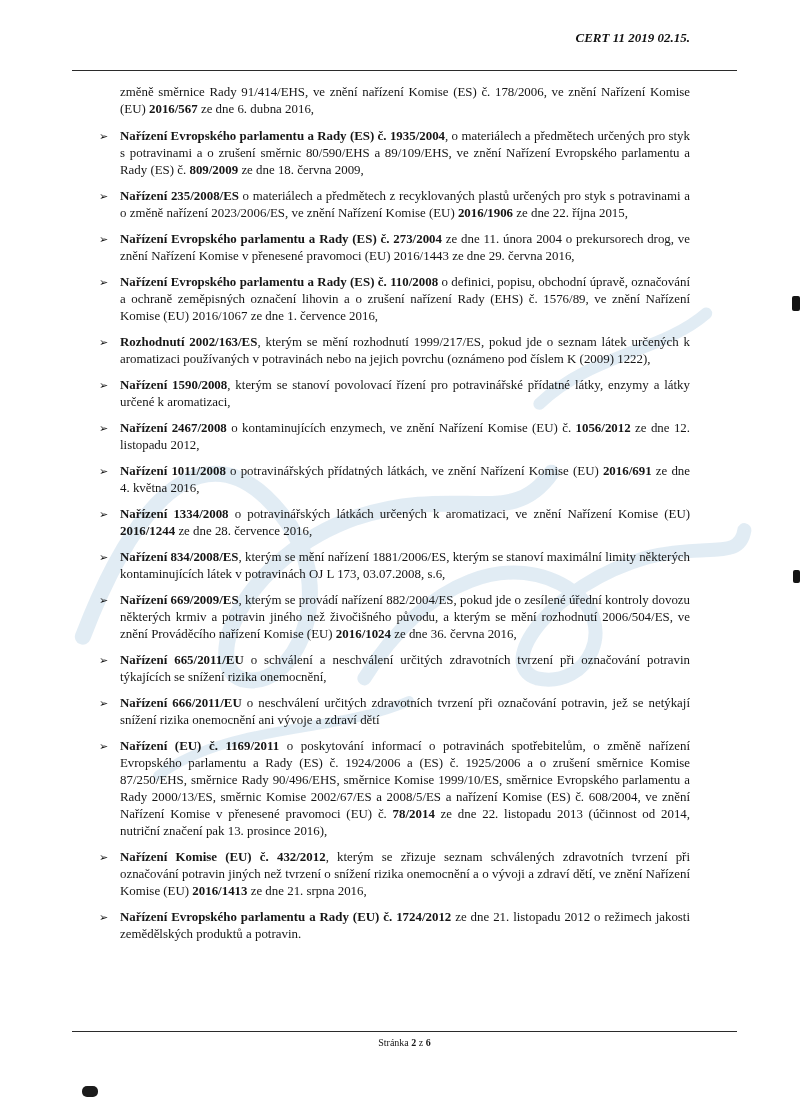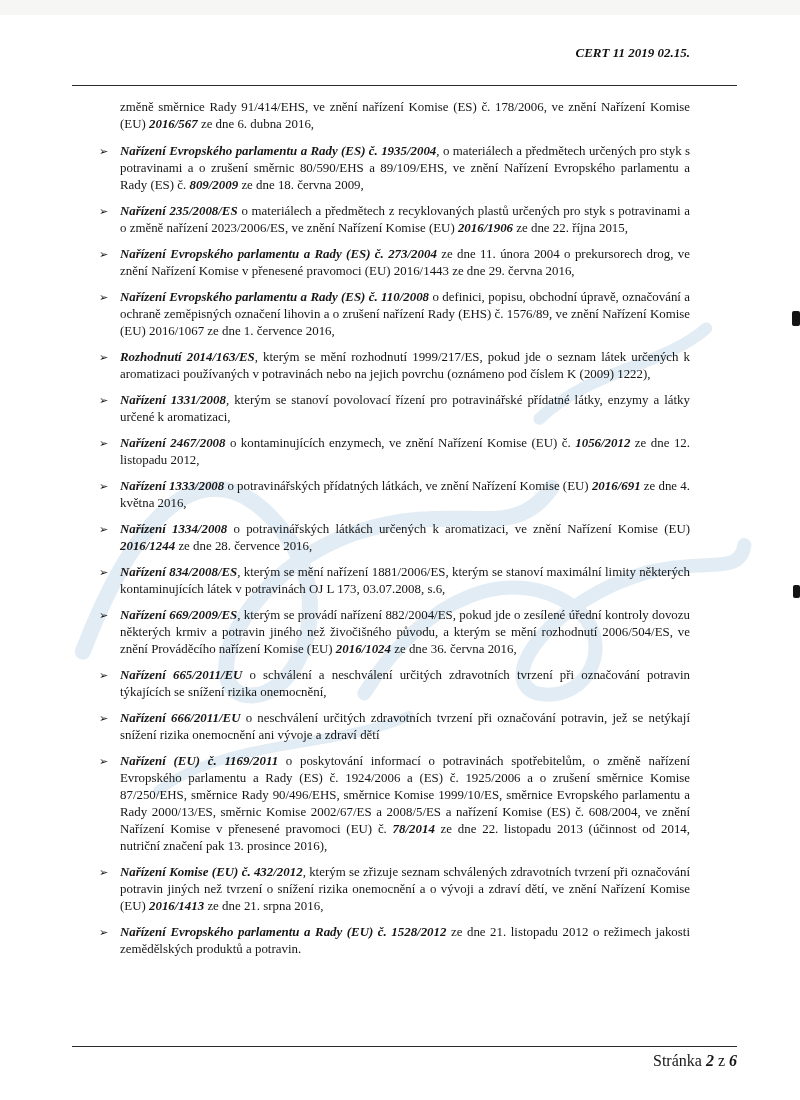--- a/index.html
+++ b/index.html
@@ -1,46 +1,46 @@
 <!DOCTYPE html>
 <html><head>
 <meta charset="utf-8">
 <style>
   html,body{margin:0;padding:0;}
   body{
     width:800px;height:1100px;background:#f6f6f4;
     font-family:"Liberation Serif", serif;
     position:relative;overflow:hidden;color:#161616;
   }
-  .sheet{position:absolute;inset:0;background:#ffffff;margin-top:15px;}
+  .sheet{position:absolute;inset:0;background:#ffffff;}
   .doc-ref{
     position:absolute;top:30px;right:110px;
     font-style:italic;font-weight:bold;font-size:13px;color:#111;
   }
   .top-rule{
     position:absolute;top:70px;left:72px;right:63px;
     border-top:1.6px solid #2b2b2b;
   }
   .content{
     position:absolute;top:84px;left:99px;width:591px;
     font-size:12.9px;line-height:17px;text-align:justify;
   }
   .intro{margin:0 0 10px 21px;}
   .list-item{display:flex;margin:0 0 9px 0;}
   .list-item .bullet{
     width:21px;flex:0 0 21px;font-size:11px;line-height:17px;
     color:#111;font-family:"DejaVu Sans", sans-serif;
   }
   .item-text{flex:1;}
-  b{font-weight:bold;font-style:italic;}
+  b{font-weight:bold;}
   .footer{
     position:absolute;left:72px;right:63px;top:1031px;
     border-top:1.4px solid #2b2b2b;text-align:center;
   }
-  .footer-text{padding-top:5px;font-size:16px;text-align:right;}
+  .footer-text{padding-top:5px;font-size:10px;}
   .watermark{
     position:absolute;left:40px;top:250px;width:720px;height:570px;
     opacity:0.33;transform:rotate(-10deg);pointer-events:none;
   }
   .artifact{position:absolute;background:#141414;border-radius:2px;}
   .artifact.a1{right:0;top:296px;width:8px;height:15px;}
   .artifact.a2{right:0;top:570px;width:7px;height:13px;}
   .artifact.a3{left:82px;top:1086px;width:16px;height:11px;border-radius:5px;background:#1c1c1c;}
 </style>
 </head>
@@ -75,33 +75,33 @@
         <div class="list-item">
           <span class="bullet">➢</span>
           <div class="item-text"><b>Nařízení Evropského parlamentu a Rady (ES) č. 273/2004</b><span> ze dne 11. února 2004 o prekursorech drog, ve znění Nařízení Komise v přenesené pravomoci (EU) 2016/1443 ze dne 29. června 2016,</span></div>
         </div>
         <div class="list-item">
           <span class="bullet">➢</span>
           <div class="item-text"><b>Nařízení Evropského parlamentu a Rady (ES) č. 110/2008</b><span> o definici, popisu, obchodní úpravě, označování a ochraně zeměpisných označení lihovin a o zrušení nařízení Rady (EHS) č. 1576/89, ve znění Nařízení Komise (EU) 2016/1067 ze dne 1. července 2016,</span></div>
         </div>
         <div class="list-item">
           <span class="bullet">➢</span>
-          <div class="item-text"><b>Rozhodnutí 2014/163/ES</b><span>, kterým se mění rozhodnutí 1999/217/ES, pokud jde o seznam látek určených k aromatizaci používaných v potravinách nebo na jejich povrchu (oznámeno pod číslem K (2009) 1222),</span></div>
+          <div class="item-text"><b>Rozhodnutí 2002/163/ES</b><span>, kterým se mění rozhodnutí 1999/217/ES, pokud jde o seznam látek určených k aromatizaci používaných v potravinách nebo na jejich povrchu (oznámeno pod číslem K (2009) 1222),</span></div>
         </div>
         <div class="list-item">
           <span class="bullet">➢</span>
-          <div class="item-text"><b>Nařízení 1331/2008</b><span>, kterým se stanoví povolovací řízení pro potravinářské přídatné látky, enzymy a látky určené k aromatizaci,</span></div>
+          <div class="item-text"><b>Nařízení 1590/2008</b><span>, kterým se stanoví povolovací řízení pro potravinářské přídatné látky, enzymy a látky určené k aromatizaci,</span></div>
         </div>
         <div class="list-item">
           <span class="bullet">➢</span>
           <div class="item-text"><b>Nařízení 2467/2008</b><span> o kontaminujících enzymech, ve znění Nařízení Komise (EU) č. </span><b>1056/2012</b><span> ze dne 12. listopadu 2012,</span></div>
         </div>
         <div class="list-item">
           <span class="bullet">➢</span>
-          <div class="item-text"><b>Nařízení 1333/2008</b><span> o potravinářských přídatných látkách, ve znění Nařízení Komise (EU) </span><b>2016/691</b><span> ze dne 4. května 2016,</span></div>
+          <div class="item-text"><b>Nařízení 1011/2008</b><span> o potravinářských přídatných látkách, ve znění Nařízení Komise (EU) </span><b>2016/691</b><span> ze dne 4. května 2016,</span></div>
         </div>
         <div class="list-item">
           <span class="bullet">➢</span>
           <div class="item-text"><b>Nařízení 1334/2008</b><span> o potravinářských látkách určených k aromatizaci, ve znění Nařízení Komise (EU) </span><b>2016/1244</b><span> ze dne 28. července 2016,</span></div>
         </div>
         <div class="list-item">
           <span class="bullet">➢</span>
           <div class="item-text"><b>Nařízení 834/2008/ES</b><span>, kterým se mění nařízení 1881/2006/ES, kterým se stanoví maximální limity některých kontaminujících látek v potravinách  OJ L 173, 03.07.2008, s.6,</span></div>
         </div>
         <div class="list-item">
@@ -119,21 +119,21 @@
         <div class="list-item">
           <span class="bullet">➢</span>
           <div class="item-text"><b>Nařízení (EU) č. 1169/2011</b><span>  o poskytování informací o potravinách spotřebitelům, o změně nařízení Evropského parlamentu a Rady (ES) č. 1924/2006 a (ES) č. 1925/2006 a o zrušení směrnice Komise 87/250/EHS, směrnice Rady 90/496/EHS, směrnice Komise 1999/10/ES, směrnice Evropského parlamentu a Rady 2000/13/ES, směrnic Komise 2002/67/ES a 2008/5/ES a nařízení Komise (ES) č. 608/2004, ve znění Nařízení Komise v přenesené pravomoci (EU) č. </span><b>78/2014</b><span> ze dne 22. listopadu 2013 (účinnost od 2014, nutriční značení pak 13. prosince 2016),</span></div>
         </div>
         <div class="list-item">
           <span class="bullet">➢</span>
           <div class="item-text"><b>Nařízení Komise (EU) č. 432/2012</b><span>, kterým se zřizuje seznam schválených zdravotních tvrzení při označování potravin jiných než tvrzení o snížení rizika onemocnění a o vývoji a zdraví dětí, ve znění Nařízení Komise (EU) </span><b>2016/1413</b><span> ze dne 21. srpna 2016,</span></div>
         </div>
         <div class="list-item">
           <span class="bullet">➢</span>
-          <div class="item-text"><b>Nařízení Evropského parlamentu a Rady (EU) č. 1528/2012</b><span> ze dne 21. listopadu 2012 o režimech jakosti zemědělských produktů a potravin.</span></div>
+          <div class="item-text"><b>Nařízení Evropského parlamentu a Rady (EU) č. 1724/2012</b><span> ze dne 21. listopadu 2012 o režimech jakosti zemědělských produktů a potravin.</span></div>
         </div>
       </div>
   </div>
 
   <div class="footer">
     <div class="footer-text"><span>Stránka </span><b>2</b><span> z </span><b>6</b></div>
   </div>
 
   <div class="artifact a1"></div>
   <div class="artifact a2"></div>

